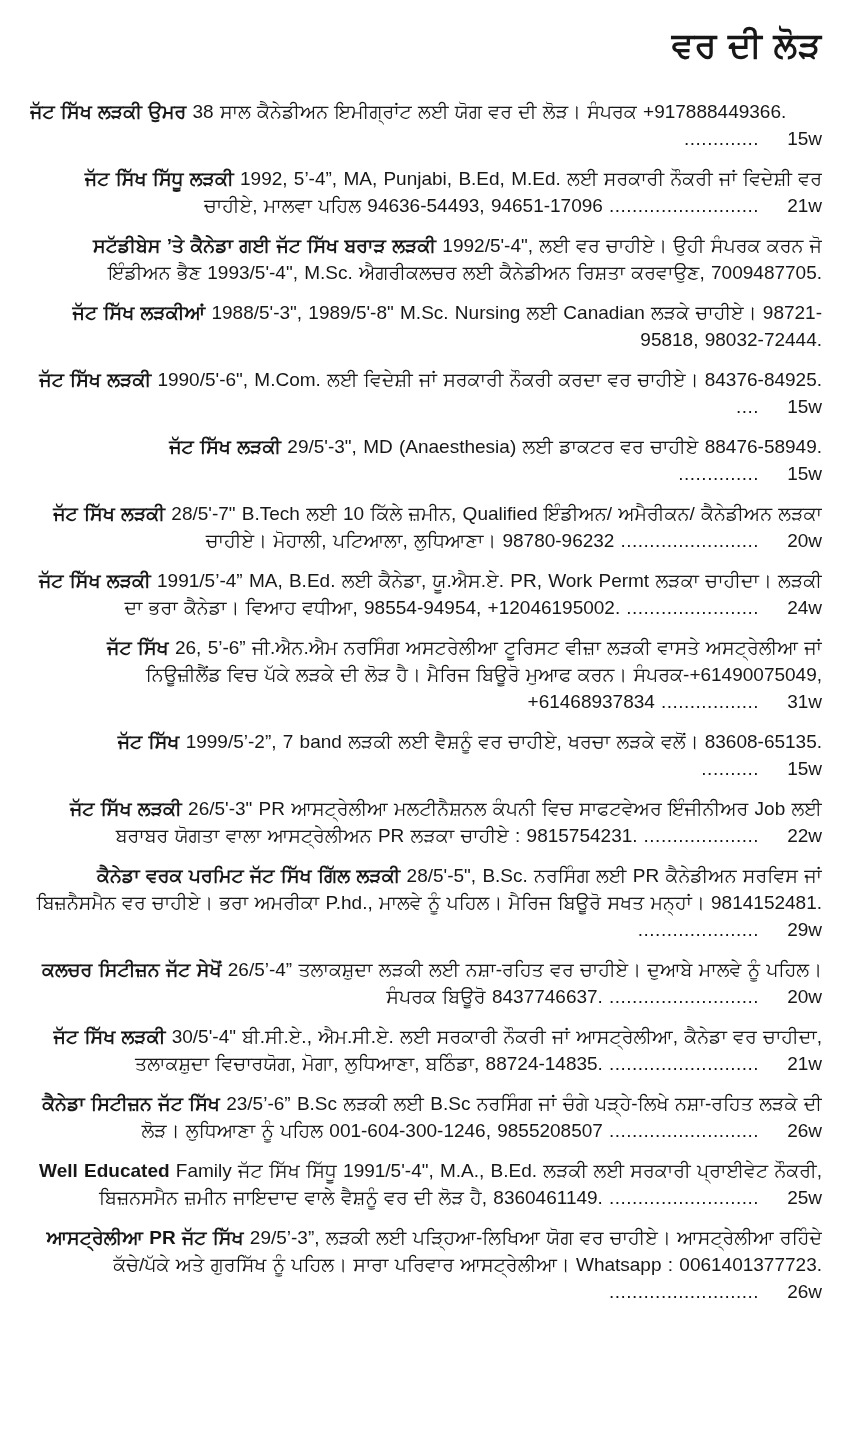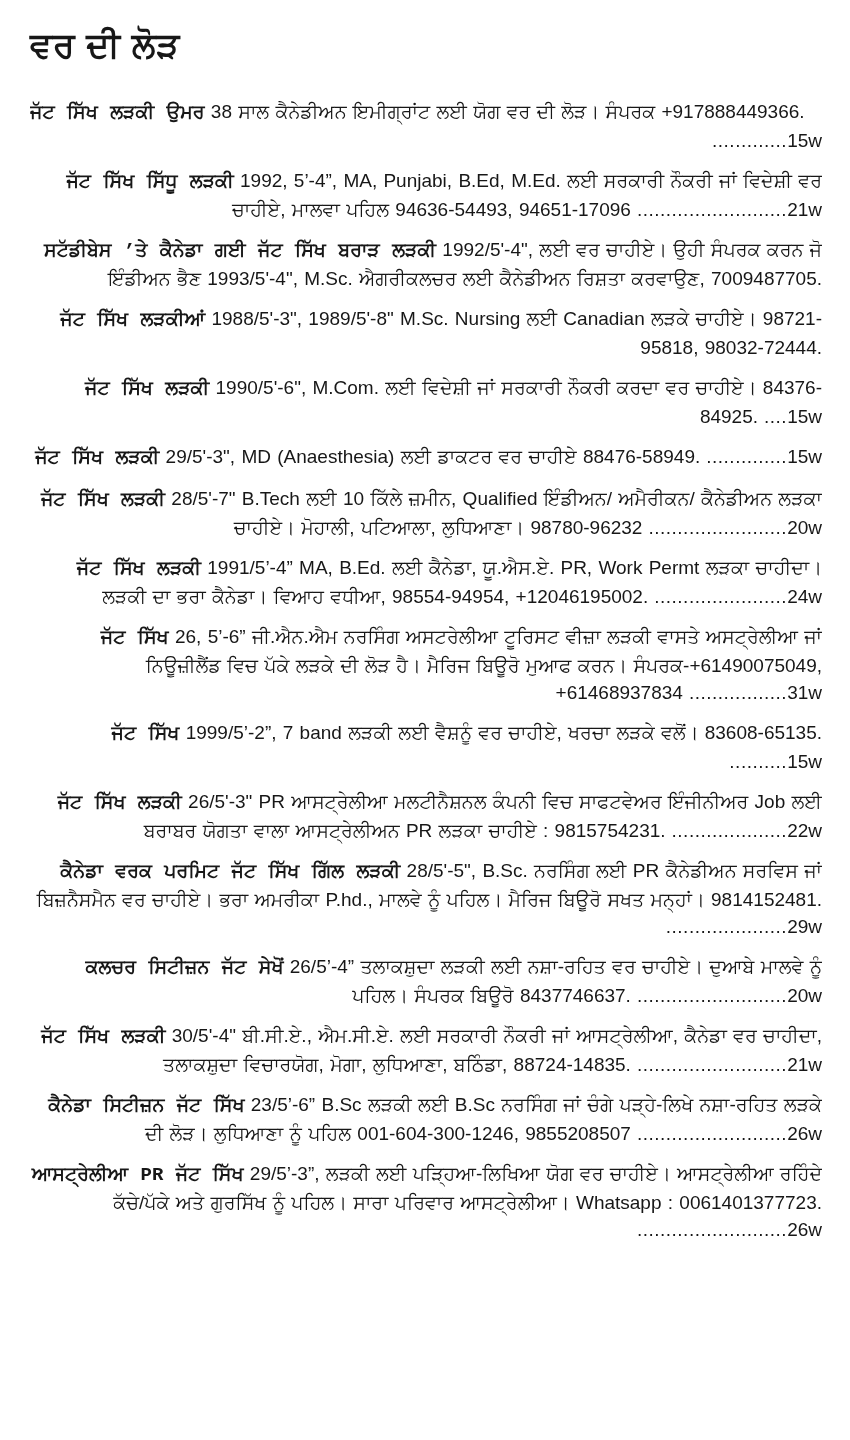--- a/index.html
+++ b/index.html
@@ -13,50 +13,49 @@
     font-family: "Liberation Sans", "DejaVu Sans", sans-serif;
     color: #171717;
     -webkit-font-smoothing: antialiased;
   }
   .page {
     box-sizing: border-box;
     width: 850px;
     padding: 20px 28px 30px 30px;
   }
   .page-title {
-    text-align: left;
+    text-align: right;
     font-size: 35px;
     line-height: 42px;
     font-weight: 700;
     margin: 4px 0 32px 0;
     letter-spacing: 1px;
   }
   .ads {
     font-size: 19px;
     line-height: 27px;
   }
   .ad {
     margin: 0 0 13px 0;
     padding: 0;
     overflow: hidden;          
     text-align: left;
     word-spacing: 1px;
   }
   .ad + .ad { margin-top: 13px; text-align: right; }
   .ad-lead {
     font-weight: 700;
-    font-family: Liberation Mono, monospace;
   }
   .ad-tail {
     float: right;
     white-space: nowrap;
     padding-left: 6px;
     letter-spacing: 0.5px;
   }
-  .ad-tail .count { letter-spacing: 0; }
+  .ad-tail .count { letter-spacing: 0; margin-left: 28px; }
 </style>
 </head>
 <body>
 
 <div class="page">
   <h1 class="page-title">ਵਰ ਦੀ ਲੋੜ</h1>
 
   <div class="ads" id="ads">
   <p class="ad"><span class="ad-lead">ਜੱਟ ਸਿੱਖ ਲੜਕੀ ਉਮਰ</span><span class="ad-body"> 38 ਸਾਲ ਕੈਨੇਡੀਅਨ ਇਮੀਗ੍ਰਾਂਟ ਲਈ ਯੋਗ ਵਰ ਦੀ ਲੋੜ। ਸੰਪਰਕ +917888449366.</span><span class="ad-tail"><span class="dots">.............</span><span class="count">15w</span></span></p>
 
@@ -82,18 +81,19 @@
 
   <p class="ad"><span class="ad-lead">ਕੈਨੇਡਾ ਵਰਕ ਪਰਮਿਟ ਜੱਟ ਸਿੱਖ ਗਿੱਲ ਲੜਕੀ</span><span class="ad-body"> 28/5'-5", B.Sc. ਨਰਸਿੰਗ ਲਈ PR ਕੈਨੇਡੀਅਨ ਸਰਵਿਸ ਜਾਂ ਬਿਜ਼ਨੈਸਮੈਨ ਵਰ ਚਾਹੀਏ। ਭਰਾ ਅਮਰੀਕਾ P.hd., ਮਾਲਵੇ ਨੂੰ ਪਹਿਲ। ਮੈਰਿਜ ਬਿਊਰੋ ਸਖਤ ਮਨ੍ਹਾਂ। 9814152481.</span><span class="ad-tail"><span class="dots">.....................</span><span class="count">29w</span></span></p>
 
   <p class="ad"><span class="ad-lead">ਕਲਚਰ ਸਿਟੀਜ਼ਨ ਜੱਟ ਸੇਖੋਂ</span><span class="ad-body"> 26/5’-4” ਤਲਾਕਸ਼ੁਦਾ ਲੜਕੀ ਲਈ ਨਸ਼ਾ-ਰਹਿਤ ਵਰ ਚਾਹੀਏ। ਦੁਆਬੇ ਮਾਲਵੇ ਨੂੰ ਪਹਿਲ। ਸੰਪਰਕ ਬਿਊਰੋ 8437746637.</span><span class="ad-tail"><span class="dots">..........................</span><span class="count">20w</span></span></p>
 
 
   <p class="ad"><span class="ad-lead">ਜੱਟ ਸਿੱਖ ਲੜਕੀ</span><span class="ad-body"> 30/5'-4"  ਬੀ.ਸੀ.ਏ., ਐਮ.ਸੀ.ਏ. ਲਈ ਸਰਕਾਰੀ ਨੌਕਰੀ ਜਾਂ ਆਸਟ੍ਰੇਲੀਆ, ਕੈਨੇਡਾ ਵਰ ਚਾਹੀਦਾ, ਤਲਾਕਸ਼ੁਦਾ ਵਿਚਾਰਯੋਗ, ਮੋਗਾ, ਲੁਧਿਆਣਾ, ਬਠਿੰਡਾ, 88724-14835.</span><span class="ad-tail"><span class="dots">..........................</span><span class="count">21w</span></span></p>
 
   <p class="ad"><span class="ad-lead">ਕੈਨੇਡਾ ਸਿਟੀਜ਼ਨ ਜੱਟ ਸਿੱਖ</span><span class="ad-body"> 23/5’-6”  B.Sc ਲੜਕੀ ਲਈ B.Sc ਨਰਸਿੰਗ ਜਾਂ ਚੰਗੇ ਪੜ੍ਹੇ-ਲਿਖੇ ਨਸ਼ਾ-ਰਹਿਤ  ਲੜਕੇ ਦੀ ਲੋੜ। ਲੁਧਿਆਣਾ ਨੂੰ ਪਹਿਲ 001-604-300-1246,  9855208507</span><span class="ad-tail"><span class="dots">..........................</span><span class="count">26w</span></span></p>
 
+  <p class="ad"><span class="ad-lead">Well Educated</span><span class="ad-body"> Family ਜੱਟ ਸਿੱਖ ਸਿੱਧੂ 1991/5'-4",  M.A., B.Ed. ਲੜਕੀ ਲਈ ਸਰਕਾਰੀ ਪ੍ਰਾਈਵੇਟ ਨੌਕਰੀ, ਬਿਜ਼ਨਸਮੈਨ ਜ਼ਮੀਨ ਜਾਇਦਾਦ ਵਾਲੇ ਵੈਸ਼ਨੂੰ ਵਰ ਦੀ ਲੋੜ ਹੈ, 8360461149.</span><span class="ad-tail"><span class="dots">..........................</span><span class="count">25w</span></span></p>
 
 
   <p class="ad"><span class="ad-lead">ਆਸਟ੍ਰੇਲੀਆ PR ਜੱਟ ਸਿੱਖ</span><span class="ad-body"> 29/5’-3”,  ਲੜਕੀ ਲਈ ਪੜ੍ਹਿਆ-ਲਿਖਿਆ  ਯੋਗ ਵਰ ਚਾਹੀਏ। ਆਸਟ੍ਰੇਲੀਆ ਰਹਿੰਦੇ ਕੱਚੇ/ਪੱਕੇ ਅਤੇ ਗੁਰਸਿੱਖ ਨੂੰ ਪਹਿਲ। ਸਾਰਾ ਪਰਿਵਾਰ ਆਸਟ੍ਰੇਲੀਆ। Whatsapp : 0061401377723.</span><span class="ad-tail"><span class="dots">..........................</span><span class="count">26w</span></span></p>
 
 </div>
 </div>
 
 </body></html>

